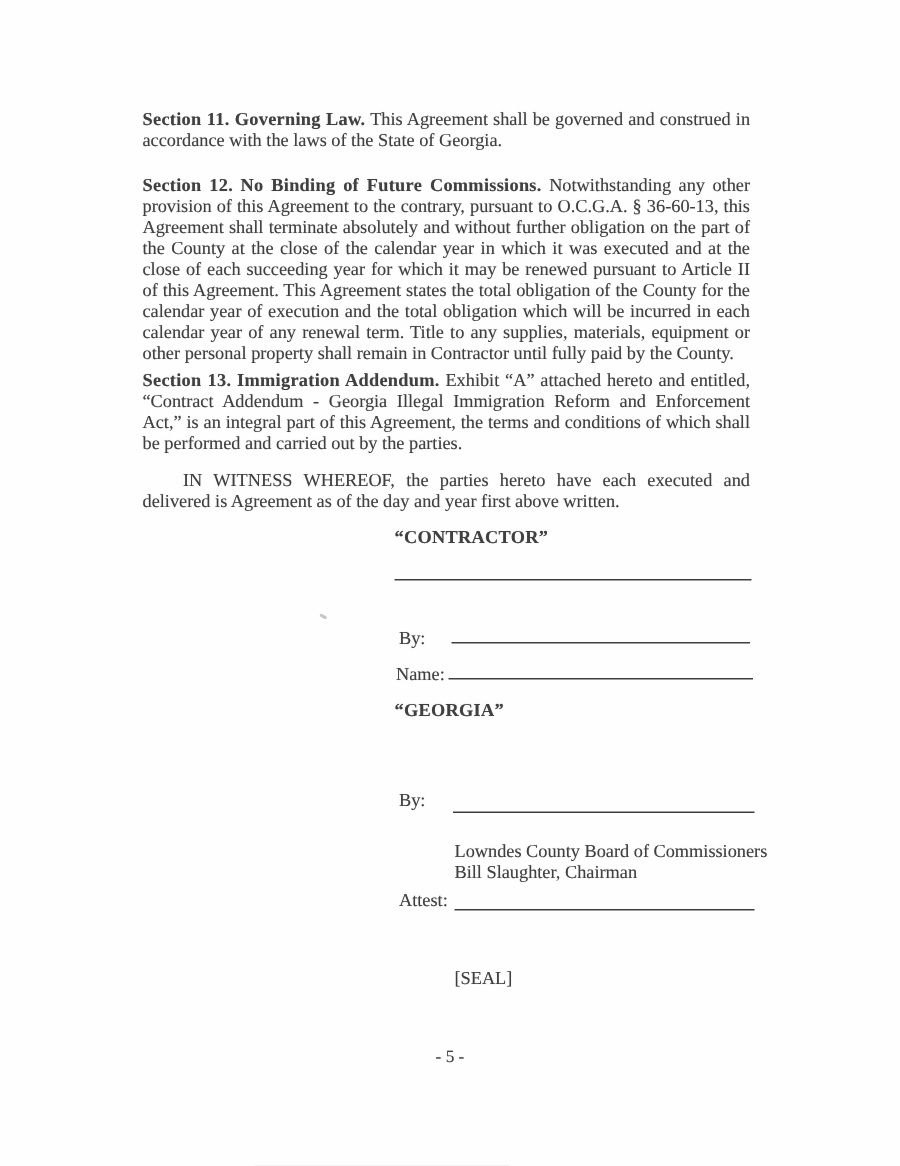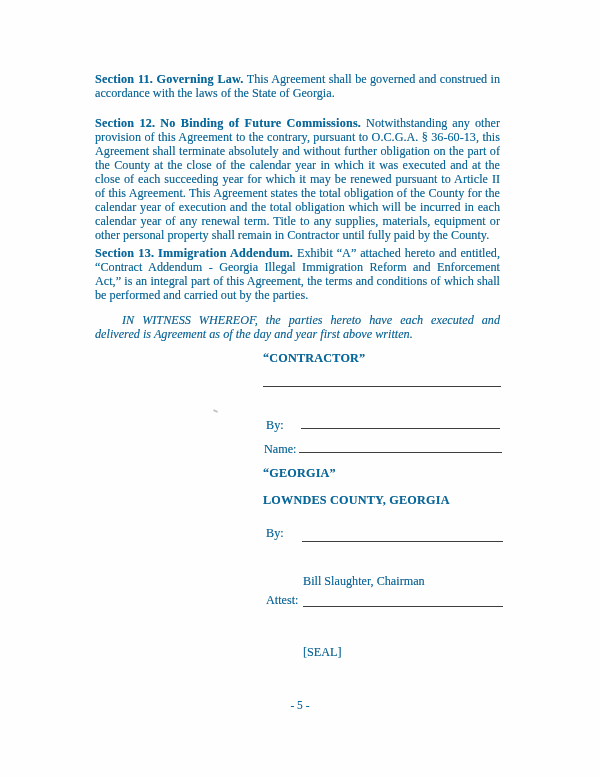--- a/index.html
+++ b/index.html
@@ -22,21 +22,20 @@
   }
   .para {
     position: absolute;
     left: 95px;
     width: 405px;
     margin: 0;
     text-align: justify;
   }
   .para.indent {
     text-indent: 27px;
-    font-style: italic;
   }
   .b {
     font-weight: bold;
     letter-spacing: 0.2px;
   }
   .sig {
     position: absolute;
     white-space: nowrap;
   }
   .rule {
@@ -59,21 +58,21 @@
     width: 5px;
     height: 2px;
     background: #c6c6c6;
     transform: rotate(28deg);
     border-radius: 1px;
   }
 </style>
 </head>
 <body>
 
-<div class="page" style="background: rgb(254, 254, 254); color: #0369a1;">
+<div class="page" style="background: rgb(254, 254, 254); color: #404040;">
 
   <p class="para" style="top:72px">
     <span class="b">Section 11.</span>
     <span class="b">Governing Law.</span>
     <span>This Agreement shall be governed and construed in accordance with the laws of the State of Georgia.</span>
   </p>
 
   <p class="para" style="top:116px">
     <span class="b">Section 12.</span>
     <span class="b">No Binding of Future Commissions.</span>
@@ -94,25 +93,25 @@
 
   <div class="rule" style="left:263px; top:386px; width:238px"></div>
 
   <div class="sig" style="left:266px; top:418px">By:</div>
   <div class="rule" style="left:301px; top:428px; width:199px"></div>
 
   <div class="sig" style="left:264px; top:442px">Name:</div>
   <div class="rule" style="left:299px; top:452px; width:203px"></div>
 
   <div class="sig b" style="left:263px; top:466px">“GEORGIA”</div>
-  <div class="sig b" style="left:263px; top:493px">LOWNDES COUNTY, GEORGIA</div>
 
   <div class="sig" style="left:266px; top:526px">By:</div>
   <div class="rule" style="left:302px; top:541px; width:201px"></div>
   <div class="sig" style="left:303px; top:574px">Bill Slaughter, Chairman</div>
+  <div class="sig" style="left:303px; top:560px">Lowndes County Board of Commissioners</div>
 
   <div class="sig" style="left:266px; top:593px">Attest:</div>
   <div class="rule" style="left:303px; top:606px; width:200px"></div>
 
   <div class="sig" style="left:303px; top:645px">[SEAL]</div>
 
   <div class="pagenum">- 5 -</div>
 
 </div>
 

